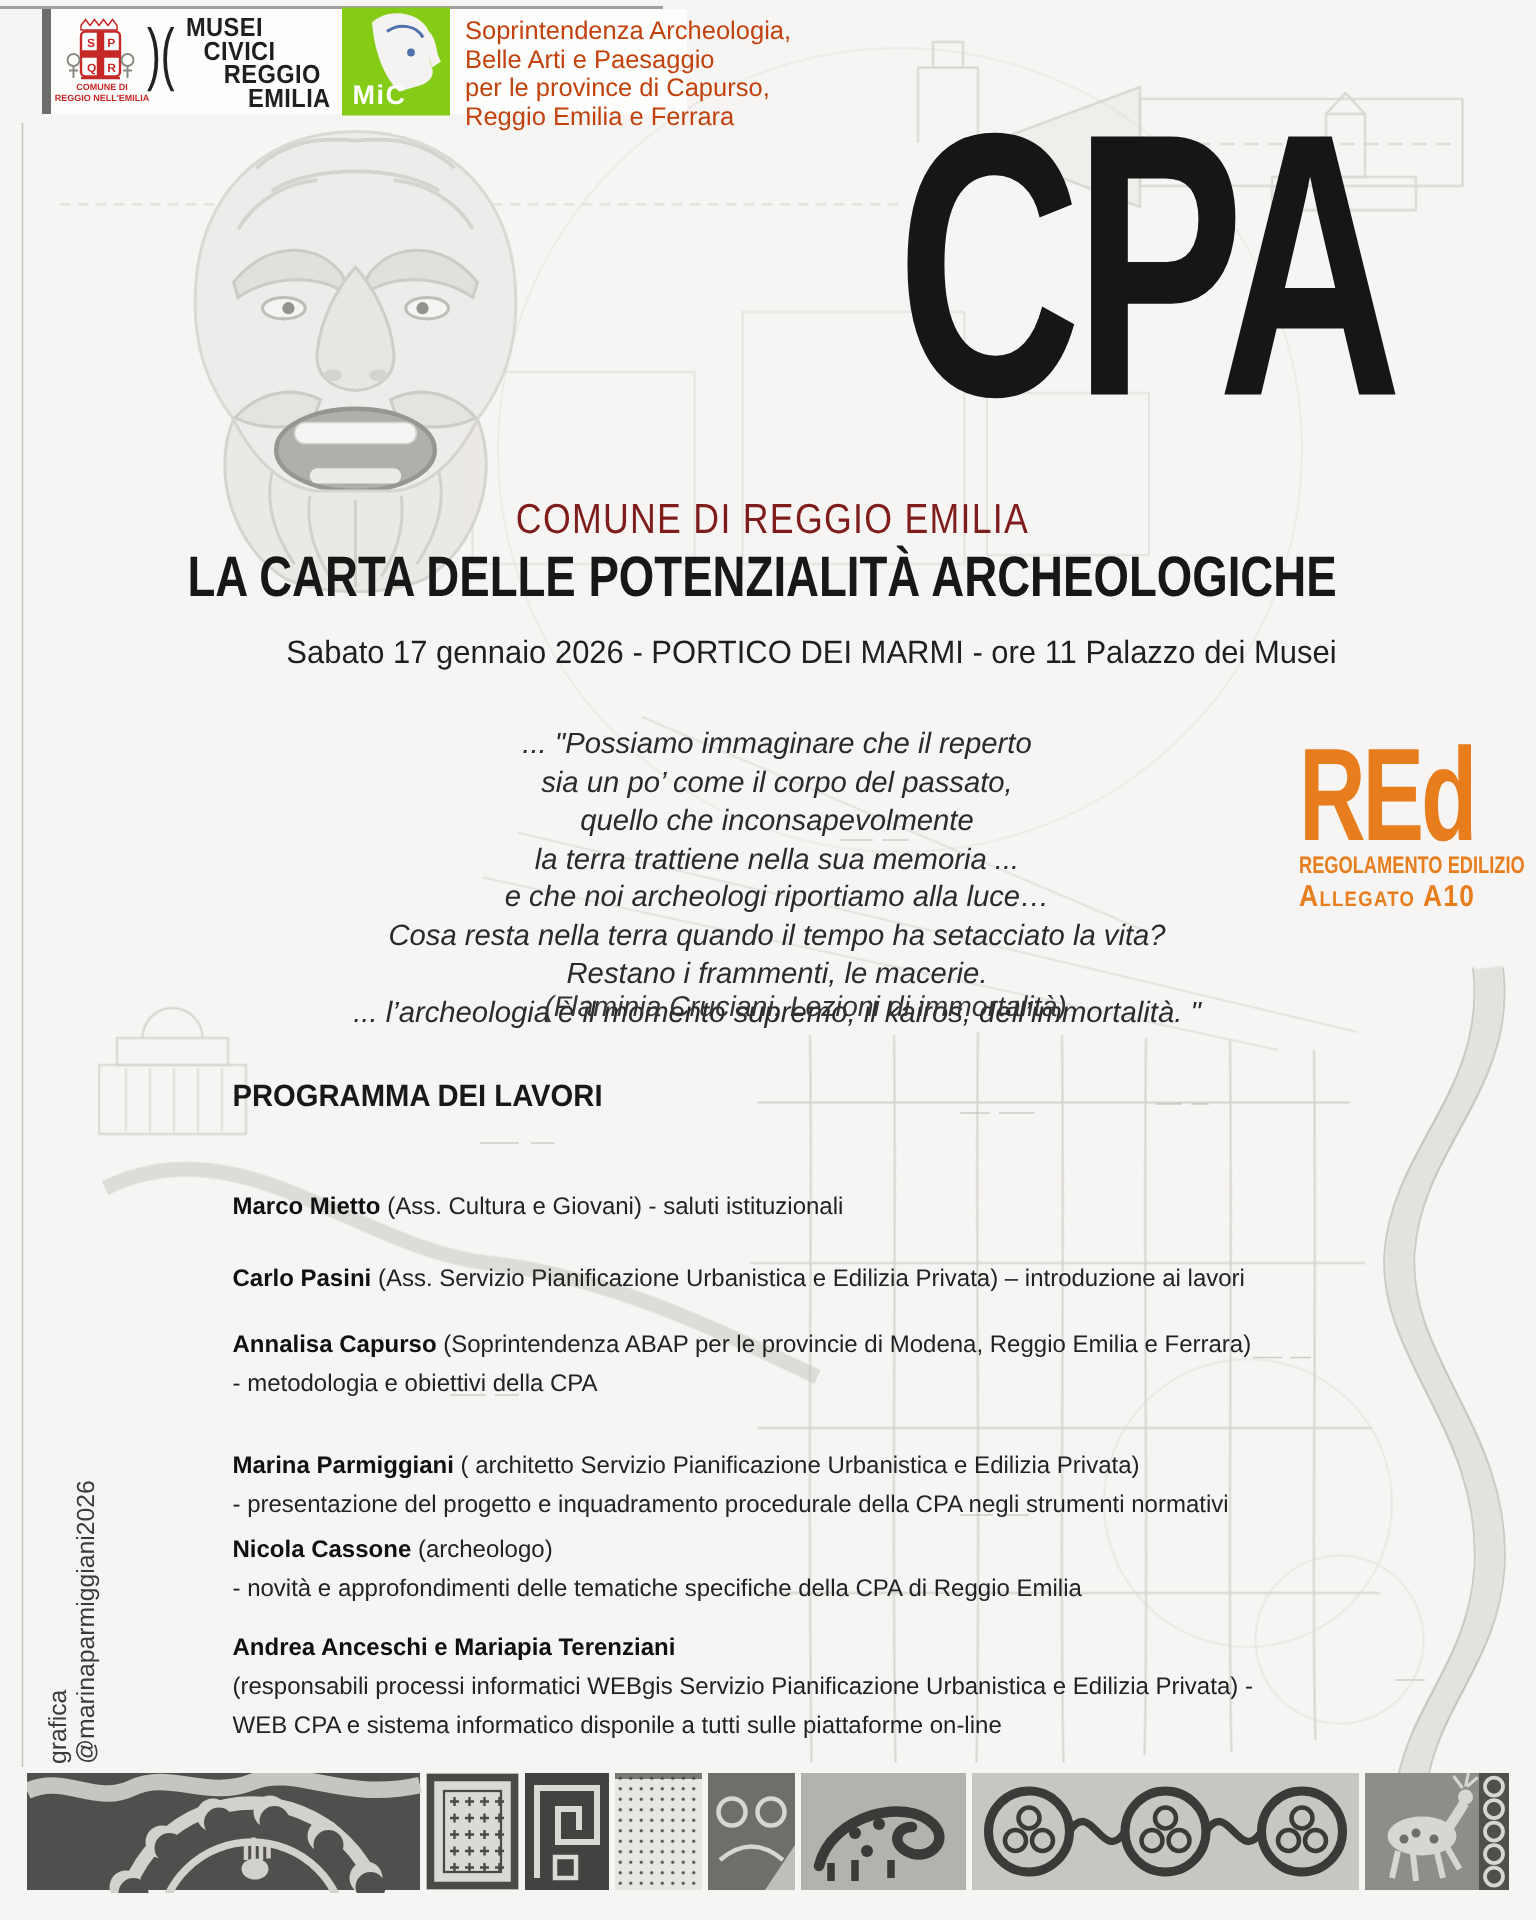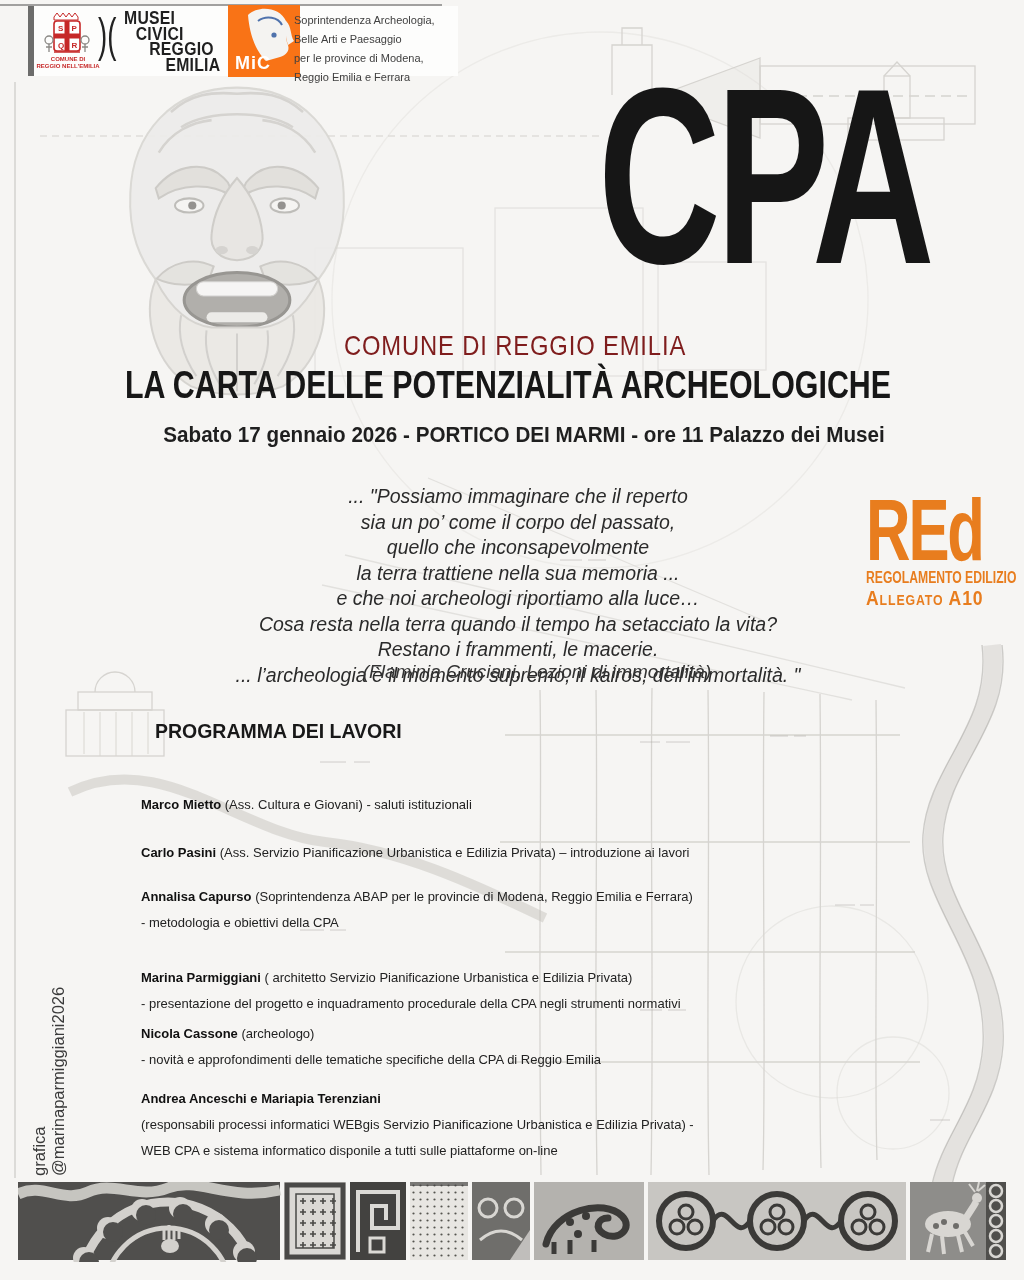--- a/index.html
+++ b/index.html
@@ -15,48 +15,48 @@
   .crest{position:absolute;left:38px;top:8px;width:58px;height:66px;z-index:4;}
   .crest-caption{position:absolute;left:30px;top:56px;width:76px;text-align:center;z-index:5;
       font-size:6px;line-height:6.5px;color:#c62828;font-weight:700;letter-spacing:0;}
   .musei-bracket{position:absolute;left:98px;top:8px;z-index:4;font-size:46px;font-weight:300;
       color:#222;transform:scaleX(.6);transform-origin:left top;line-height:1.2;}
   .musei{position:absolute;left:124px;top:11px;z-index:4;font-weight:700;font-size:17.5px;
       line-height:15.5px;color:#1f1f1f;letter-spacing:.3px;}
   .musei div{transform:scaleX(.9);transform-origin:left top;}
   .musei .m1{padding-left:0;} .musei .m2{padding-left:13px;}
   .musei .m3{padding-left:28px;} .musei .m4{padding-left:46px;}
-  .mic{position:absolute;left:228px;top:5px;width:72px;height:72px;background:#f97316;z-index:4;}
-  .sopr{position:absolute;left:294px;top:11px;z-index:4;color:#404040;font-size:11px;line-height:19px;}
+  .mic{position:absolute;left:228px;top:5px;width:72px;height:72px;background:#84cc16;z-index:4;}
+  .sopr{position:absolute;left:310px;top:11px;z-index:4;color:#c2410c;font-size:17px;line-height:19px;}
   
   .cpa{position:absolute;left:598px;top:62px;z-index:3;font-size:250px;font-weight:700;
       color:#161616;line-height:.92;letter-spacing:-7px;transform:scaleX(.68);transform-origin:left top;}
   
   .cline{position:absolute;z-index:3;white-space:nowrap;}
   .cline>span{display:inline-block;}
   .org{left:515px;top:330px;transform:translateX(-50%);font-size:28px;color:#7f1d1d;}
   .org>span{transform:scaleX(.85);letter-spacing:1px;}
   .main-title{left:508px;top:364px;transform:translateX(-50%);font-size:38px;font-weight:700;color:#171717;}
   .main-title>span{transform:scaleX(.8);}
-  .event{left:524px;top:423px;transform:translateX(-50%);font-size:21.5px;font-weight:700;color:#1f1f1f;}
+  .event{left:541px;top:423px;transform:translateX(-50%);font-size:21.5px;font-weight:400;color:#1f1f1f;}
   .event>span{transform:scaleX(.96);}
   .quote{position:absolute;left:138px;top:484px;width:760px;z-index:3;text-align:center;
       font-style:italic;font-size:19.5px;line-height:25.5px;color:#2a2a2a;}
   .attrib{left:537px;top:661px;transform:translateX(-50%);font-style:italic;font-size:19px;color:#333;}
   
   .red{position:absolute;left:866px;top:494px;z-index:3;color:#e87d1e;}
   .red-acronym{font-size:88px;font-weight:700;line-height:.82;letter-spacing:-3px;
       transform:scaleX(.70);transform-origin:left top;}
   .red-sub{margin-top:3px;font-size:16px;font-weight:700;transform:scaleX(.76);transform-origin:left top;white-space:nowrap;}
   .red-att{font-size:20px;font-weight:700;font-variant:small-caps;letter-spacing:1px;
       transform:scaleX(.88);transform-origin:left top;white-space:nowrap;}
   
   .prog-head{position:absolute;left:155px;top:719px;z-index:3;font-size:20.5px;font-weight:700;color:#181818;}
   .prog-head>span{display:inline-block;transform:scaleX(.95);transform-origin:left top;}
-  .item{position:absolute;left:141px;z-index:3;font-size:13px;line-height:26px;color:#222;width:830px;}
+  .item{position:absolute;left:155px;z-index:3;font-size:16px;line-height:26px;color:#222;width:830px;}
   .item b{color:#101010;}
   .i0{top:792px;} .i1{top:840px;} .i2{top:884px;} .i3{top:953px;margin-top:12px;} .i4{top:1021px;} .i5{top:1086px;}
   
   .credit{position:absolute;left:30px;top:984px;height:192px;z-index:3;
       writing-mode:vertical-rl;transform:rotate(180deg);font-size:16.5px;color:#3a3a3a;}
   
   .mosaic{position:absolute;left:18px;top:1182px;width:988px;height:80px;z-index:2;}
 </style>
 </head>
 <body>
@@ -186,21 +186,21 @@
       <path d="M58,16 C64,22 62,30 66,36 L60,40 C58,34 57,24 58,16 Z" fill="#f4f3f1"></path>
       <circle cx="46" cy="30" r="2.6" fill="#4f72ac"></circle>
       <path d="M30,16 C38,10 50,12 54,20" stroke="#4f72ac" stroke-width="2" fill="none"></path>
       <text x="7" y="64" font-size="18" font-weight="bold" fill="#fff" letter-spacing="1" font-family="Liberation Sans, sans-serif">MiC</text>
     </svg>
   </div>
 
   <div class="sopr">
     <div>Soprintendenza Archeologia,</div>
     <div>Belle Arti e Paesaggio</div>
-    <div>per le province di Modena,</div>
+    <div>per le province di Capurso,</div>
     <div>Reggio Emilia e Ferrara</div>
   </div>
 
   <div class="cpa">CPA</div>
 
   <div class="cline org"><span>COMUNE DI REGGIO EMILIA</span></div>
   <div class="cline main-title"><span>LA CARTA DELLE POTENZIALITÀ ARCHEOLOGICHE</span></div>
   <div class="cline event"><span>Sabato 17 gennaio 2026 - PORTICO DEI MARMI - ore 11 Palazzo dei Musei</span></div>
 
   <div class="quote">

